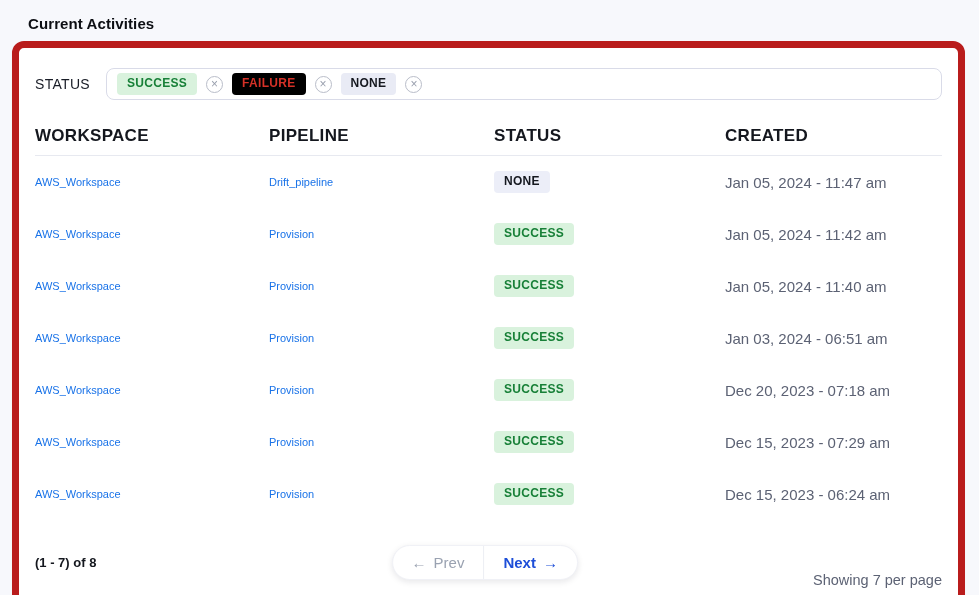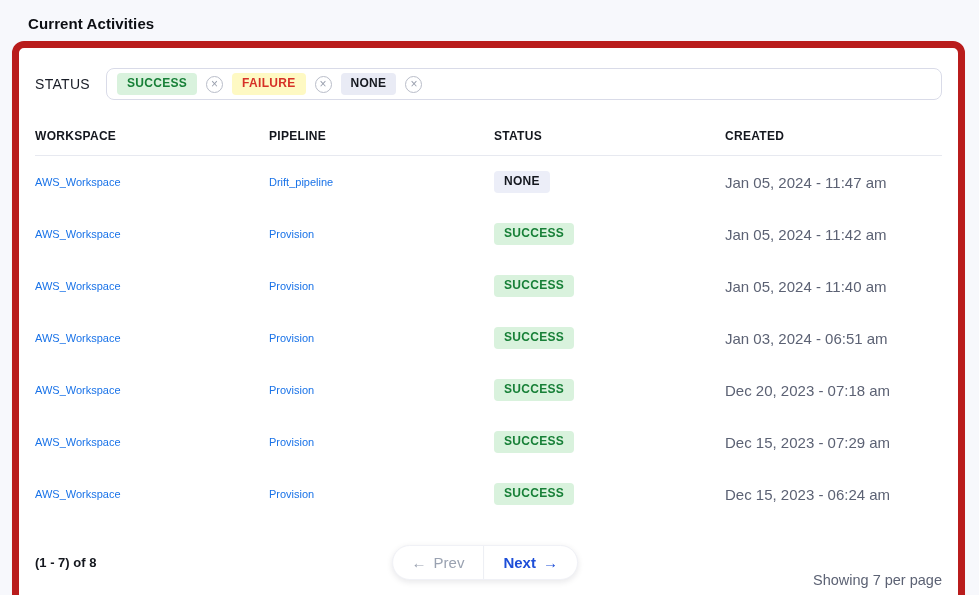--- a/index.html
+++ b/index.html
@@ -59,21 +59,21 @@
   .chip {
     display: inline-block;
     font-size: 12px;
     font-weight: 700;
     letter-spacing: 0.3px;
     padding: 4px 10px;
     border-radius: 4px;
     line-height: 1.1;
   }
   .chip[data-status="SUCCESS"] { background: #d9f2dd; color: #188038; }
-  .chip[data-status="FAILURE"] { background: #fef9c3; color: #d63127; }
+  .chip[data-status="FAILURE"] { background: #000000; color: #d63127; }
   .chip[data-status="NONE"]    { background: #e9ebf5; color: #15181f; }
   .chip-remove {
     width: 17px; height: 17px;
     border: 1px solid #b9bdc9;
     border-radius: 50%;
     color: #9aa0ae;
     font-size: 12px;
     line-height: 15px;
     text-align: center;
     cursor: pointer;
@@ -86,21 +86,21 @@
   .tr {
     display: grid;
     grid-template-columns: 234px 225px 231px 1fr;
     align-items: center;
   }
   .thead {
     height: 40px;
     border-bottom: 1px solid #e7e9f0;
   }
   .th {
-    font-size: 12px;
+    font-size: 17px;
     font-weight: 700;
     color: #14171e;
     letter-spacing: 0.3px;
     text-transform: uppercase;
   }
   .row { height: 52px; }
   .cell-link {
     font-size: 11px;
     color: #1a73e8;
     text-decoration: none;

